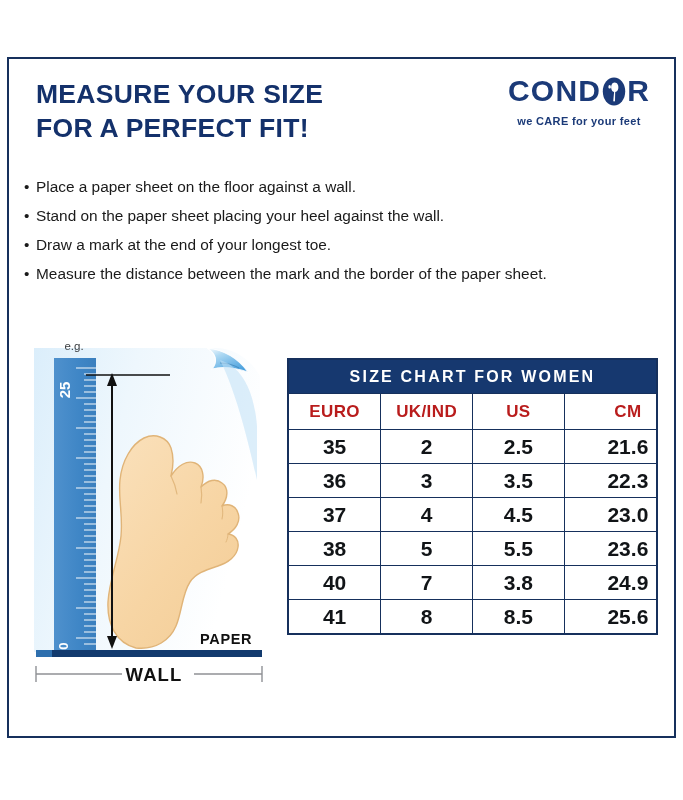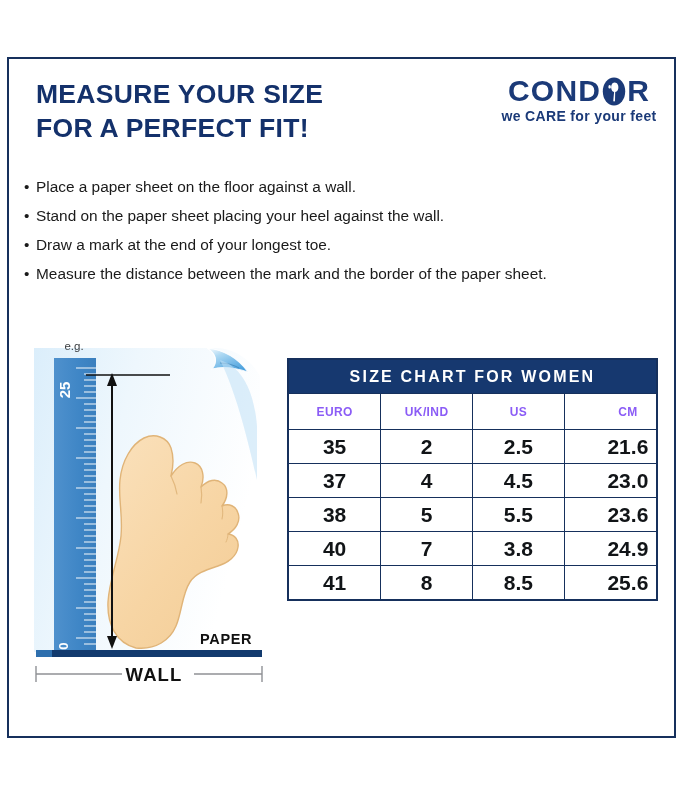--- a/index.html
+++ b/index.html
@@ -72,24 +72,24 @@
   #logo-word .lw { display: inline-block; }
   .logo-foot-o {
     position: relative;
     display: inline-block;
     width: 24px;
     height: 29px;
     margin: 0 1px;
     vertical-align: middle;
   }
   #logo-tag {
-    margin-top: 2px;
+    margin-top: 9px;
     text-align: center;
     color: #1b3a78;
-    font-size: 14px;
+    font-size: 11px;
     font-weight: bold;
     letter-spacing: 0.35px;
     white-space: nowrap;
   }
 
   
   #bullets {
     position: absolute;
     left: 24px;
     top: 172px;
@@ -148,24 +148,24 @@
   }
   table.sz th, table.sz td {
     border: 1px solid #16305c;
     text-align: center;
     color: #111417;
     font-weight: bold;
     height: 31px;
     font-size: 21px;
   }
   table.sz th {
-    font-size: 12px;
+    font-size: 17px;
     letter-spacing: 0.4px;
     height: 33px;
-    color: #8b5cf6;
+    color: #b91c1c;
   }
   table.sz tr td:first-child, table.sz tr th:first-child { border-left: none; }
   table.sz tr td:last-child,  table.sz tr th:last-child  { border-right: none; padding-left: 36px; }
   table.sz tr:last-child td { border-bottom: none; }
 </style>
 </head>
 <body>
 
 <div id="page">
 
@@ -369,20 +369,26 @@
         </tr>
       </thead>
       <tbody>
         <tr>
           <td>35</td>
           <td>2</td>
           <td>2.5</td>
           <td>21.6</td>
         </tr>
         <tr>
+          <td>36</td>
+          <td>3</td>
+          <td>3.5</td>
+          <td>22.3</td>
+        </tr>
+        <tr>
           <td>37</td>
           <td>4</td>
           <td>4.5</td>
           <td>23.0</td>
         </tr>
         <tr>
           <td>38</td>
           <td>5</td>
           <td>5.5</td>
           <td>23.6</td>

